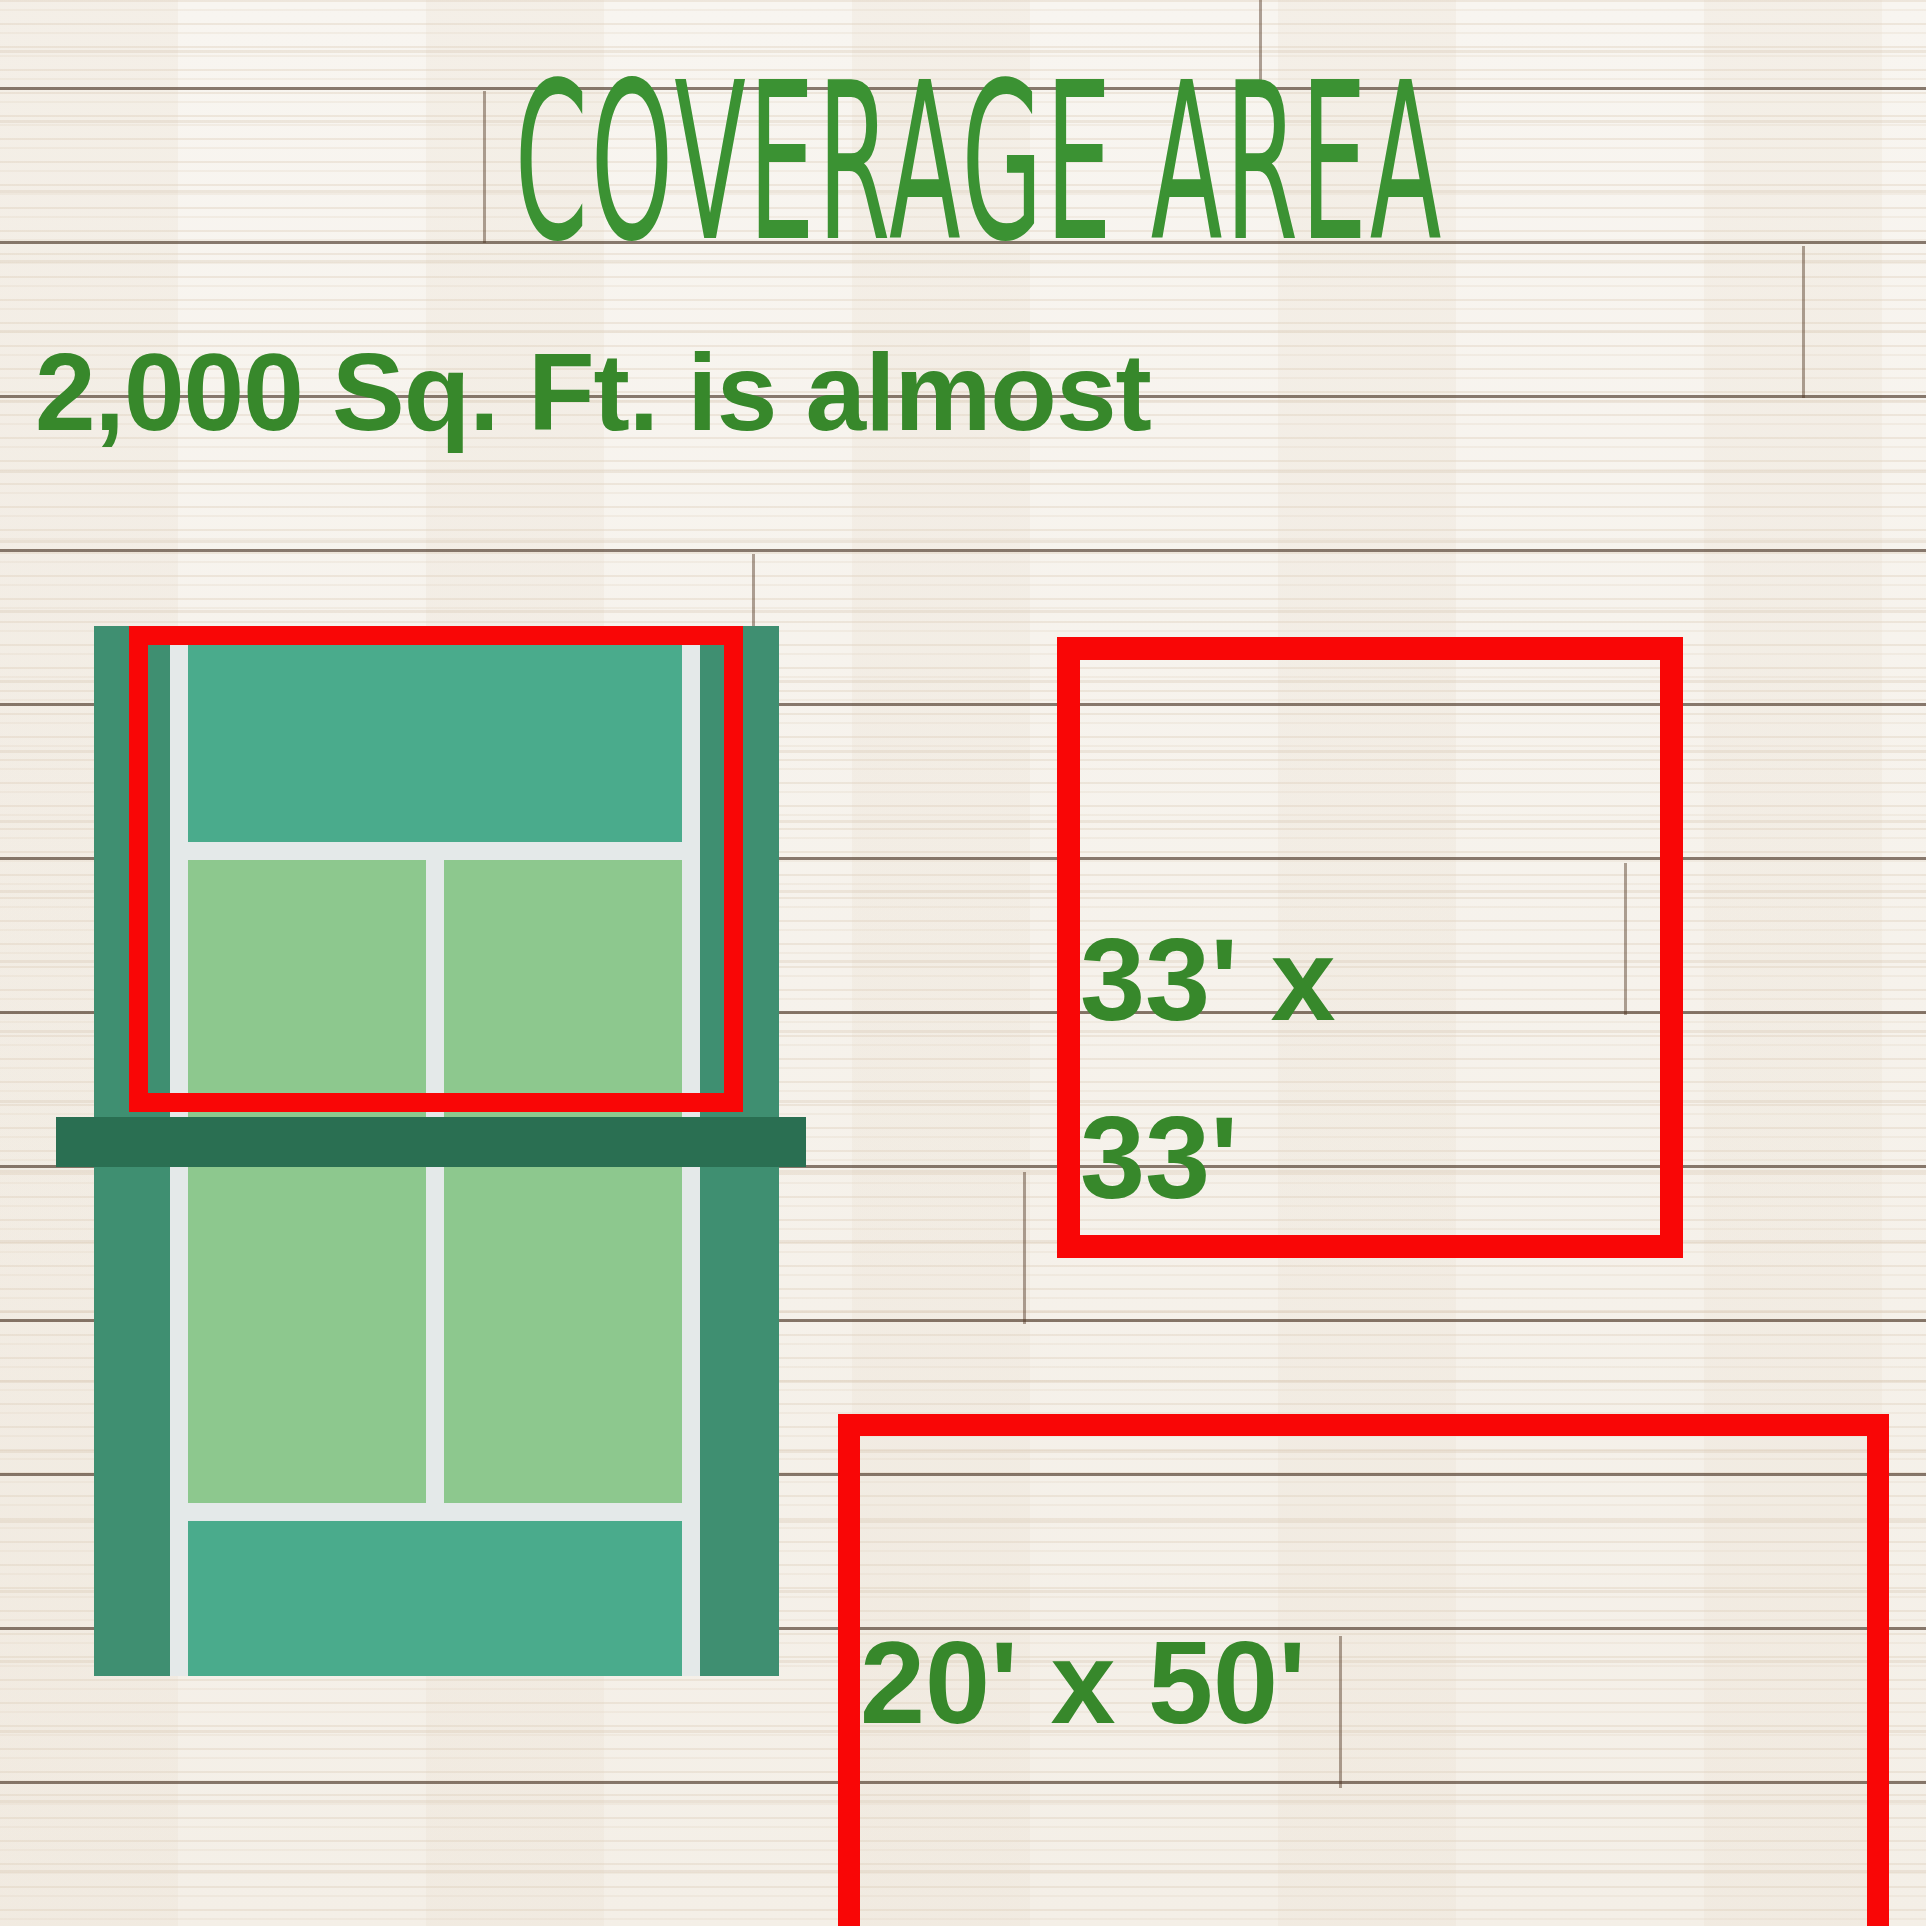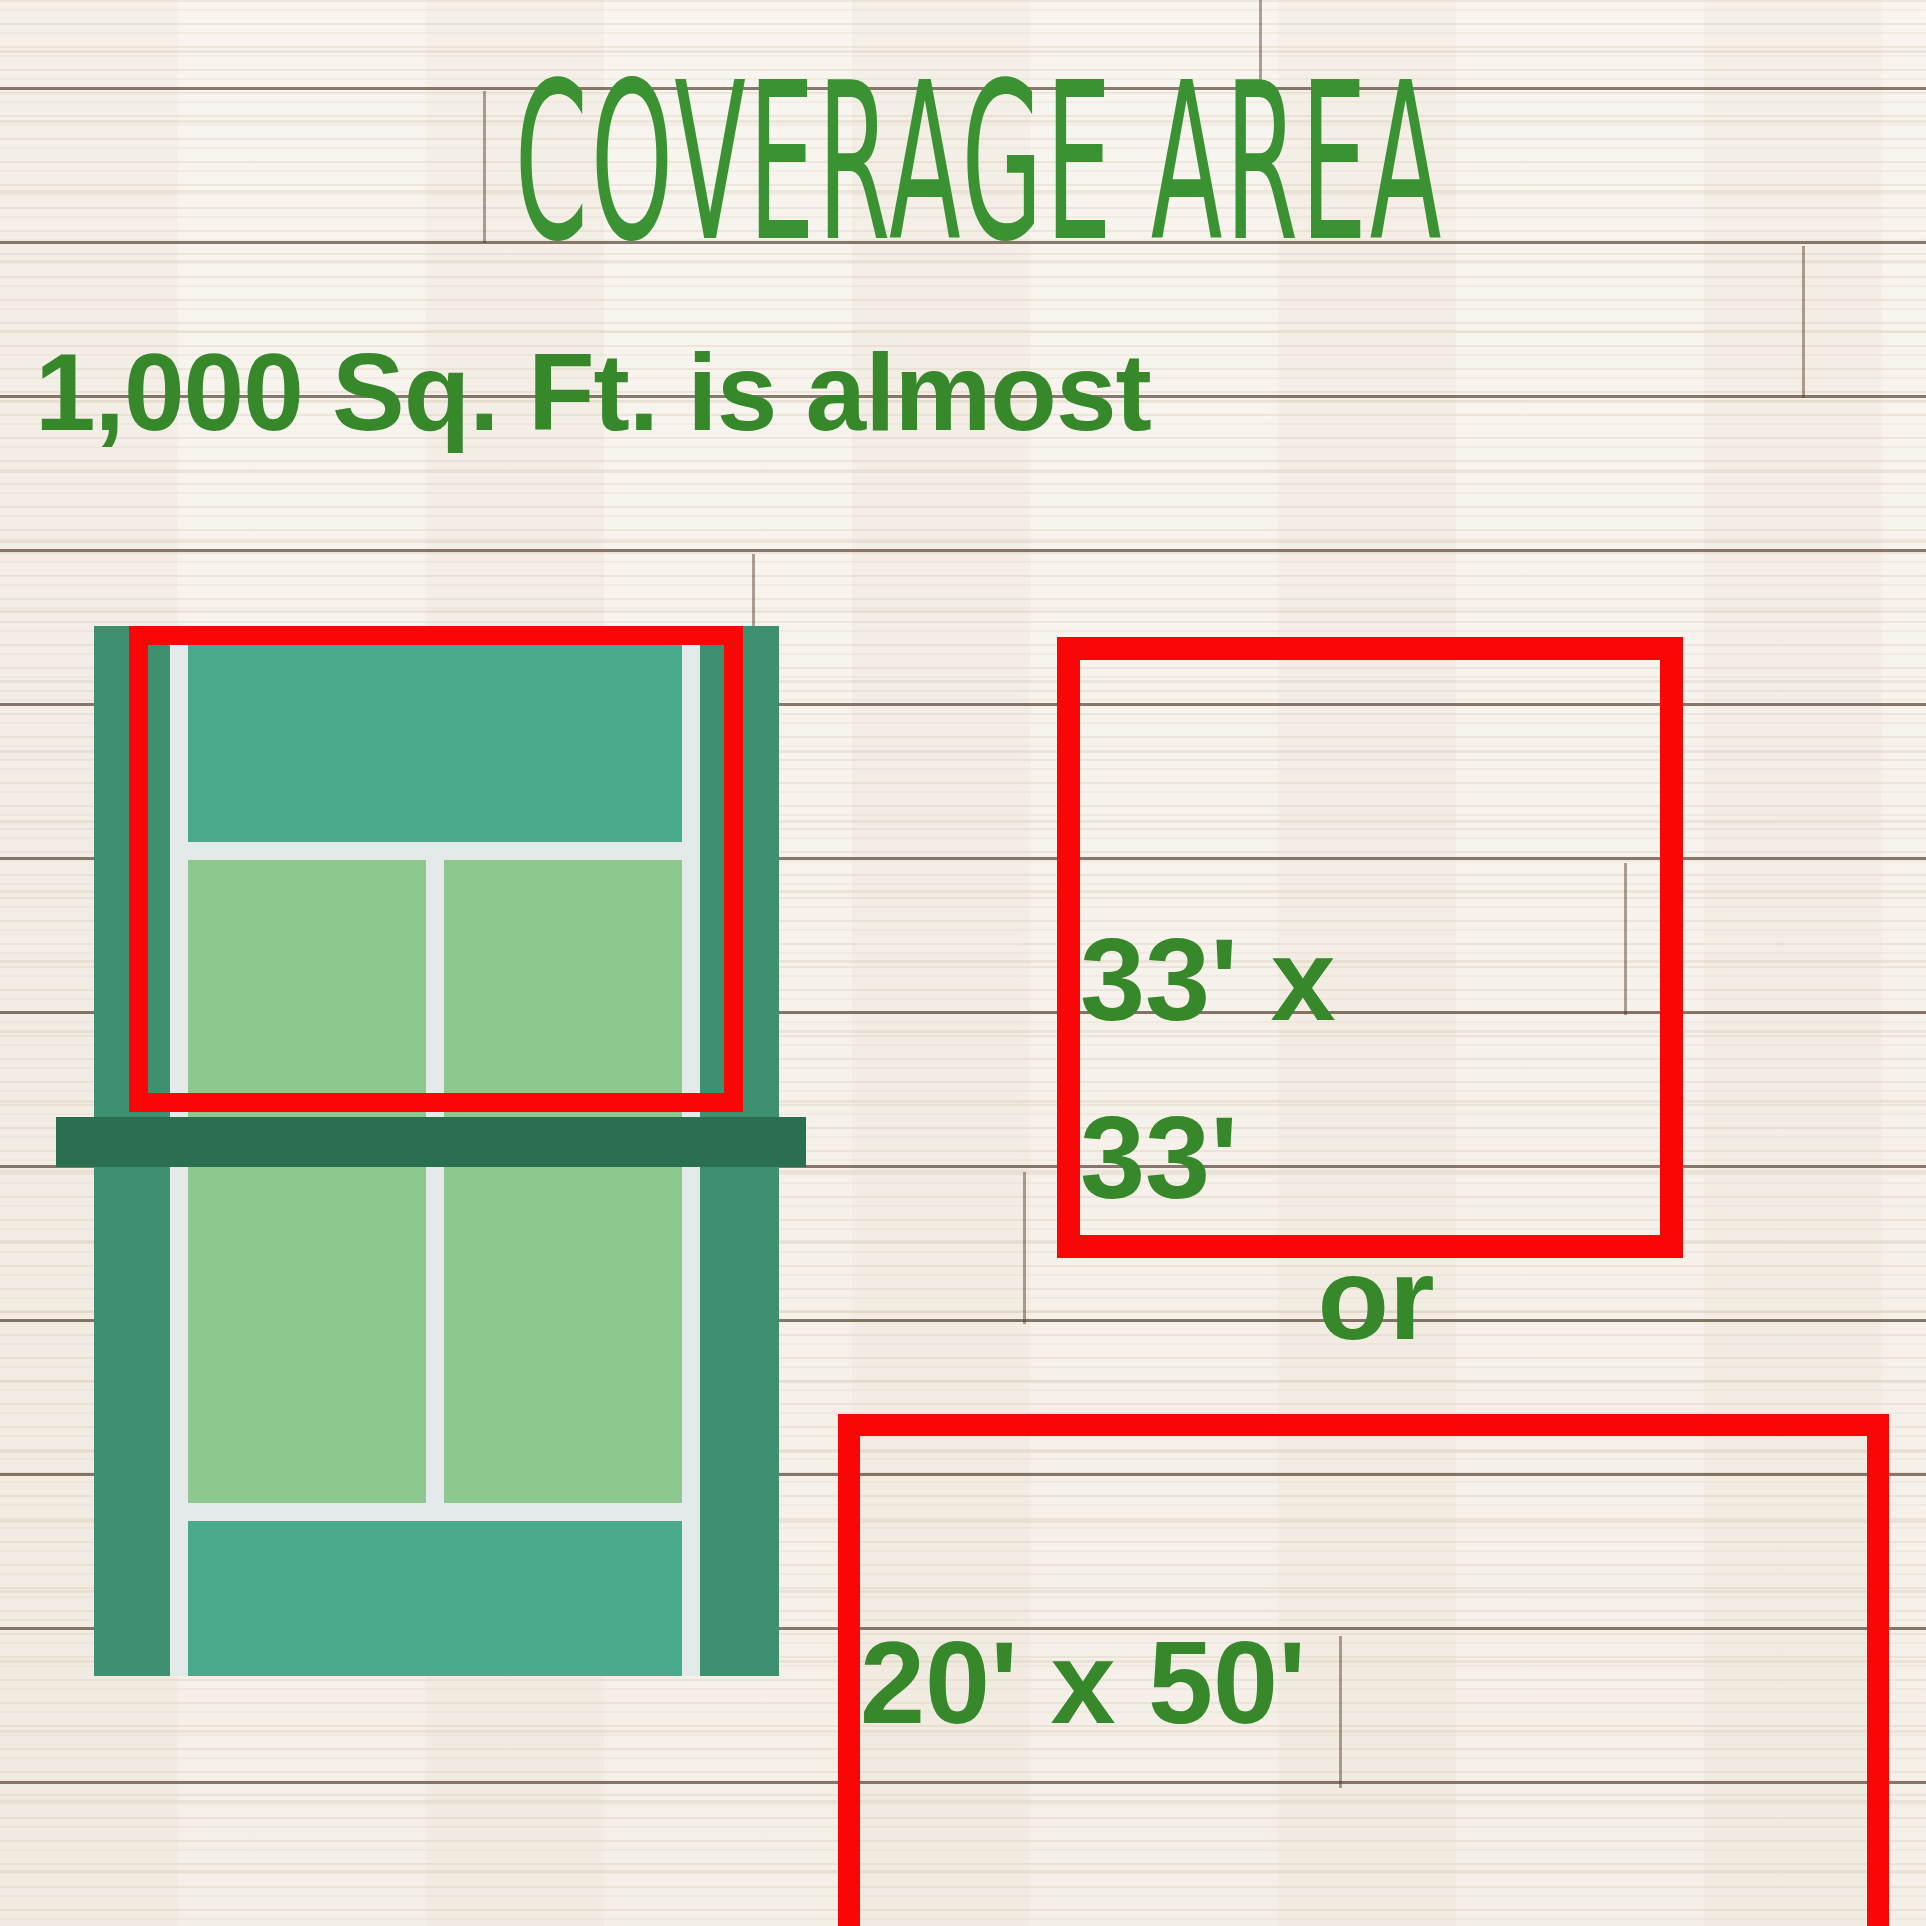--- a/index.html
+++ b/index.html
@@ -95,21 +95,21 @@
     <div class="joint" style="left:752px;top:554px;height:152px;"></div>
     <div class="joint" style="left:1023px;top:1172px;height:152px;"></div>
     <div class="joint" style="left:206px;top:1481px;height:152px;"></div>
     <div class="joint" style="left:1339px;top:1636px;height:152px;"></div>
     <div class="joint" style="left:1624px;top:863px;height:152px;"></div>
   </div>
 
   <h1 class="title">COVERAGE AREA</h1>
 
   <div class="subtitle">
-    <div>1,000 Sq. Ft. is almost</div>
+    <div>2,000 Sq. Ft. is almost</div>
   </div>
 
   <div class="court">
     <div class="court-lines">
       <div class="court-inner">
         <div class="backcourt-top"></div>
         <div class="sbox left"></div>
         <div class="sbox right"></div>
         <div class="backcourt-bottom"></div>
       </div>
@@ -120,20 +120,19 @@
 
   <div class="red-box half-highlight"></div>
 
   <div class="red-box opt-square">
     <div class="dim">
       <div>33' x</div>
       <div>33'</div>
     </div>
   </div>
 
-  <div class="or-label">or</div>
 
   <div class="red-box opt-rect">
     <div class="dim">20' x 50'</div>
   </div>
 
 </div>
 
 
 </body></html>

